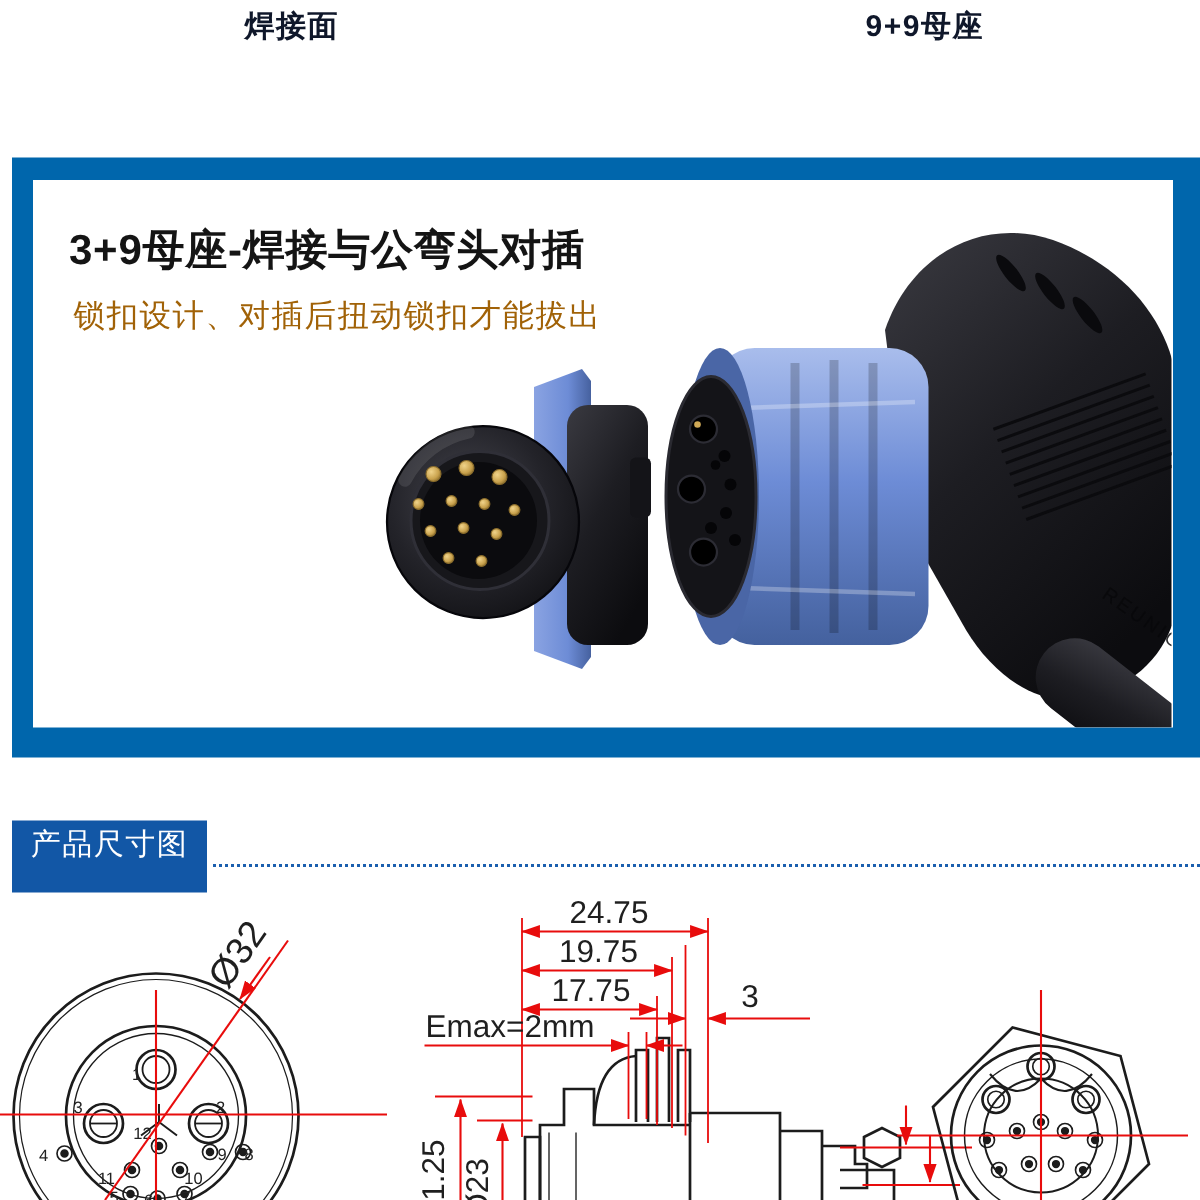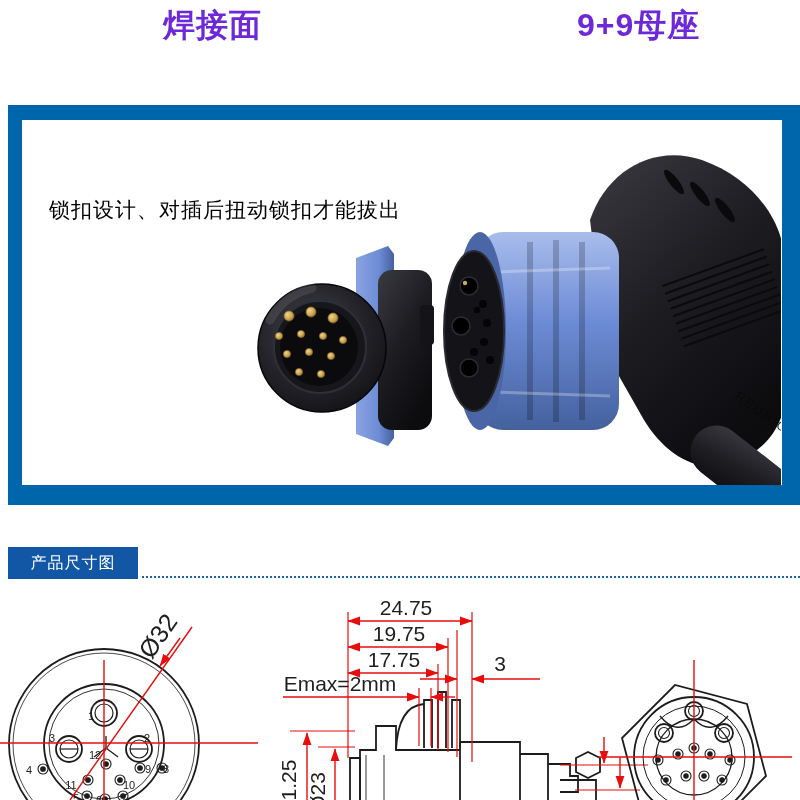--- a/index.html
+++ b/index.html
@@ -2,62 +2,63 @@
 <html><head>
 <meta charset="utf-8">
 <style>
   html,body{margin:0;padding:0;}
   body{
     width:800px;height:800px;position:relative;overflow:hidden;
     background:#ffffff;
     font-family:"Liberation Sans","DejaVu Sans",sans-serif;
   }
   .top-label{
-    position:absolute;top:4px;font-size:32px;font-weight:bold;color:#6d28d9;
+    position:absolute;top:4px;font-size:20px;font-weight:bold;color:#0f172a;
     letter-spacing:1px;white-space:nowrap;
   }
   .top-label.left{left:163px;}
   .top-label.right{left:577px;}
   .photo-frame{
     position:absolute;left:8px;top:105px;width:792px;height:400px;
     background:#0066ac;
   }
   .photo-inner{
     position:absolute;left:14px;top:15px;right:18px;bottom:20px;
     background:#ffffff;overflow:hidden;
   }
   .hero-title{
     position:absolute;left:24px;top:28px;font-size:28px;font-weight:bold;color:#141414;
     letter-spacing:0.5px;white-space:nowrap;
   }
   .hero-subtitle{
-    position:absolute;left:27px;top:76px;font-size:21px;color:#000000;
+    position:absolute;left:27px;top:76px;font-size:21px;color:#a16207;
     letter-spacing:1px;white-space:nowrap;
   }
   .hero-photo{position:absolute;left:0;top:0;}
   .section-badge{
-    position:absolute;left:8px;top:547px;width:130px;height:32px;
-    background:#1257a6;color:#ffffff;font-size:16px;line-height:32px;
+    position:absolute;left:8px;top:547px;width:130px;height:48px;
+    background:#1257a6;color:#ffffff;font-size:20px;line-height:32px;
     text-align:center;letter-spacing:1px;
   }
   .section-dotline{
     position:absolute;left:142px;right:0;top:576px;height:0;
     border-top:2px dotted #1b5fae;
   }
   .drawing{position:absolute;left:0;top:585px;}
   svg text{font-family:"Liberation Sans","DejaVu Sans",sans-serif;}
 </style>
 </head>
 <body>
 
 <div class="top-label left">焊接面</div>
 <div class="top-label right">9+9母座</div>
 
 <div class="photo-frame">
   <div class="photo-inner">
+    <div class="hero-title">3+9母座-焊接与公弯头对插</div>
     <div class="hero-subtitle">锁扣设计、对插后扭动锁扣才能拔出</div>
 
     <svg class="hero-photo" width="759" height="365" viewBox="0 0 759 365">
       <defs>
         <radialGradient id="gFlange" cx="42%" cy="38%" r="75%">
           <stop offset="0%" stop-color="#45454d"></stop>
           <stop offset="55%" stop-color="#232329"></stop>
           <stop offset="100%" stop-color="#0e0e11"></stop>
         </radialGradient>
         <linearGradient id="gBlueNut" x1="0" y1="0" x2="1" y2="0">

